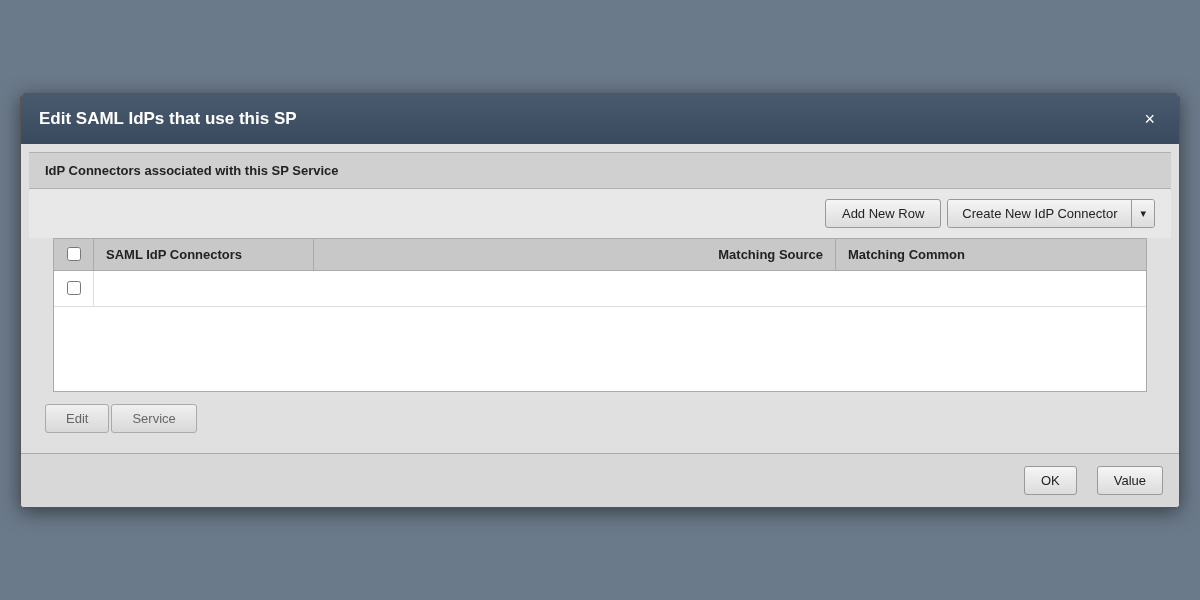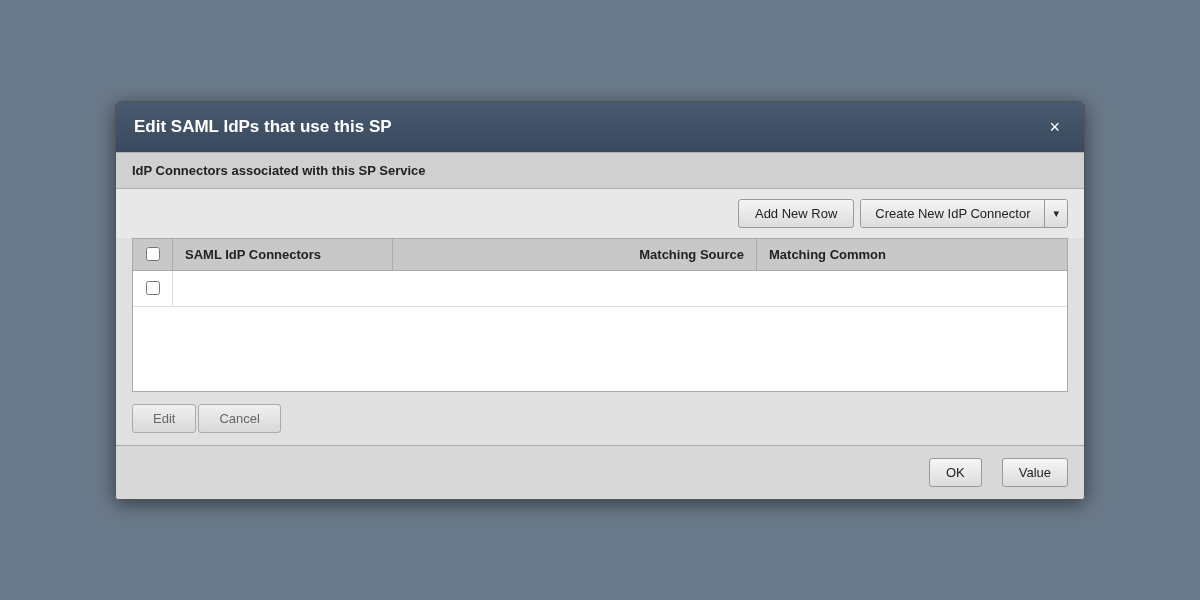--- a/index.html
+++ b/index.html
@@ -13,21 +13,21 @@
       height: 600px;
       background: #6b7a8a;
       display: flex;
       align-items: center;
       justify-content: center;
       font-family: Arial, sans-serif;
       font-size: 13px;
     }
 
     .dialog {
-      width: 970px;
+      width: 1160px;
       background: #e8e8e8;
       border: 1px solid #555;
       border-radius: 4px;
       overflow: hidden;
       box-shadow: 0 4px 20px rgba(0,0,0,0.5);
     }
 
     .dialog-header {
       background: linear-gradient(180deg, #4a5a6e 0%, #3a4a5e 100%);
       padding: 14px 18px;
@@ -47,21 +47,21 @@
       font-size: 18px;
       cursor: pointer;
       background: none;
       border: none;
       line-height: 1;
       padding: 2px 6px;
     }
 
     .dialog-body {
       background: #e0e0e0;
-      padding: 0;
+      padding: 8px;
     }
 
     .section-header {
       background: #d0d0d0;
       border-top: 1px solid #b0b0b0;
       border-bottom: 1px solid #b0b0b0;
       padding: 10px 16px;
       font-weight: bold;
       font-size: 13px;
       color: #222;
@@ -106,21 +106,21 @@
     .btn-dropdown .arrow-part {
       padding: 6px 8px;
       background: linear-gradient(180deg, #f5f5f5 0%, #dcdcdc 100%);
       cursor: pointer;
       font-size: 11px;
       color: #222;
       border: none;
     }
 
     .table-container {
-      margin: 0 16px;
+      margin: 0 24px;
       border: 1px solid #aaa;
       background: #fff;
     }
 
     .table-header {
       display: flex;
       background: #c8c8c8;
       border-bottom: 1px solid #aaa;
     }
 
@@ -273,21 +273,21 @@
             <input type="checkbox" class="checkbox-input" style="">
           </div>
           <div class="td-cell"></div>
           <div class="td-cell"></div>
         </div>
       </div>
     </div>
 
     <div class="bottom-buttons">
       <button class="btn-disabled">Edit</button>
-      <button class="btn-disabled">Cancel</button>
+      <button class="btn-disabled">Service</button>
     </div>
 
   </div>
 
   <div class="dialog-footer">
     <button class="btn">OK</button>
     <button class="btn">Value</button>
   </div>
 
 </div>

